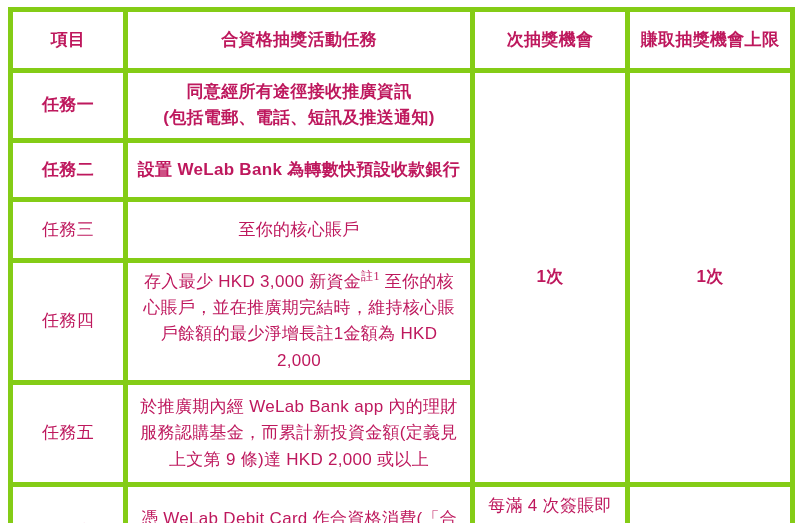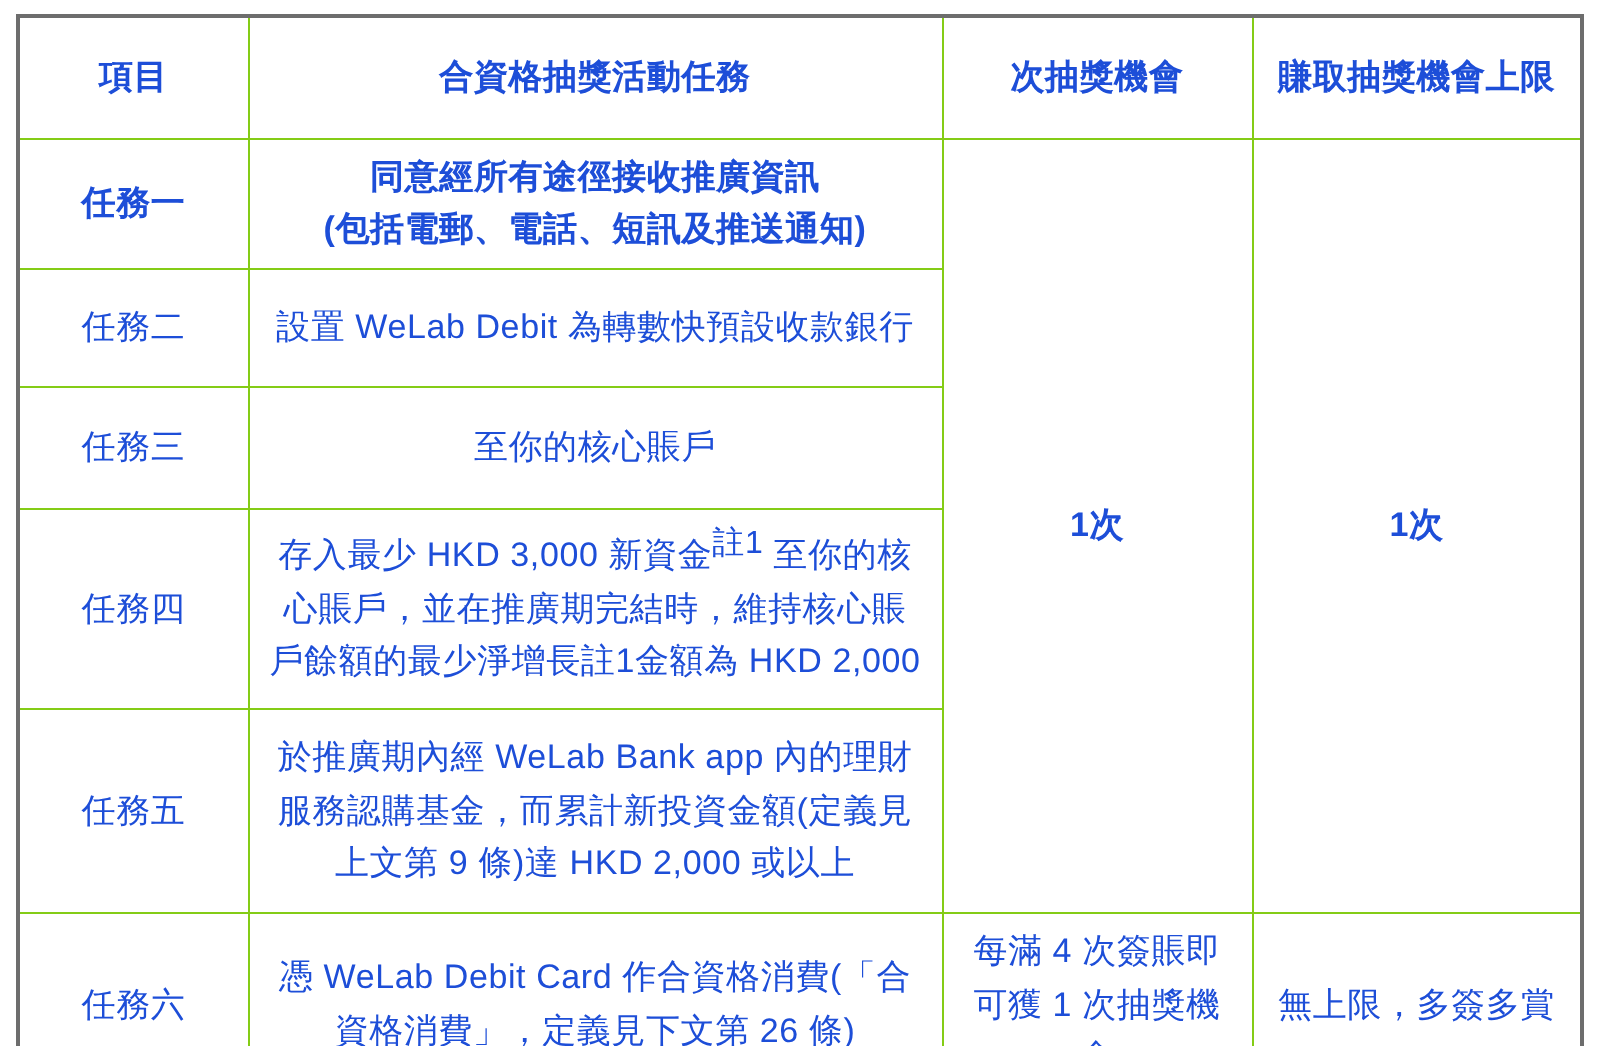--- a/index.html
+++ b/index.html
@@ -20,45 +20,46 @@
     width: 782px;
     background: #ffffff;
     border: 2px solid #6d6d6d;
   }
   table.terms col.c1 { width: 115px; }
   table.terms col.c2 { width: 347px; }
   table.terms col.c3 { width: 155px; }
   table.terms col.c4 { width: 165px; }
   table.terms th,
   table.terms td {
-    border: 1px solid #84cc16;
+    border: 5px solid #84cc16;
     text-align: center;
     vertical-align: middle;
-    color: #1d4ed8;
+    color: #be185d;
     font-size: 17px;
     line-height: 1.55;
     padding: 6px 9px;
     box-sizing: border-box;
     letter-spacing: 0.3px;
   }
   table.terms th {
     font-weight: bold;
   }
   tr.row-header  { height: 61px; }
   tr.row-task1   { height: 65px; font-weight: bold; }
-  tr.row-task2   { height: 59px; }
+  tr.row-task2   { height: 59px; font-weight: bold; }
   tr.row-task3   { height: 61px; }
   tr.row-task4   { height: 100px; }
   tr.row-task5   { height: 102px; }
   tr.row-task6   { height: 58px; }
   .prewrap { white-space: pre-line; }
   sup.note-ref {
-    font-size: 16px;
+    font-size: 12px;
     line-height: 0;
     vertical-align: super;
+    font-family: Liberation Serif, serif;
   }
 </style>
 </head>
 <body>
 
 <div class="page">
   <table class="terms">
     <colgroup>
       <col class="c1">
         <col class="c2">
@@ -76,21 +77,21 @@
     <tr class="row-task1">
       <td>任務一</td>
       <td class="prewrap">同意經所有途徑接收推廣資訊
 (包括電郵、電話、短訊及推送通知)</td>
       <td rowspan="5">1次</td>
       <td rowspan="5">1次</td>
     </tr>
 
     <tr class="row-task2">
       <td>任務二</td>
-      <td>設置 WeLab Debit 為轉數快預設收款銀行</td>
+      <td>設置 WeLab Bank 為轉數快預設收款銀行</td>
     </tr>
 
     <tr class="row-task3">
       <td>任務三</td>
       <td>至你的核心賬戶</td>
     </tr>
 
     <tr class="row-task4">
       <td>任務四</td>
       <td><span>存入最少 HKD 3,000 新資金</span><sup class="note-ref">註1</sup><span> 至你的核心賬戶，並在推廣期完結時，維持核心賬戶餘額的最少淨增長註1金額為 HKD 2,000</span></td>

